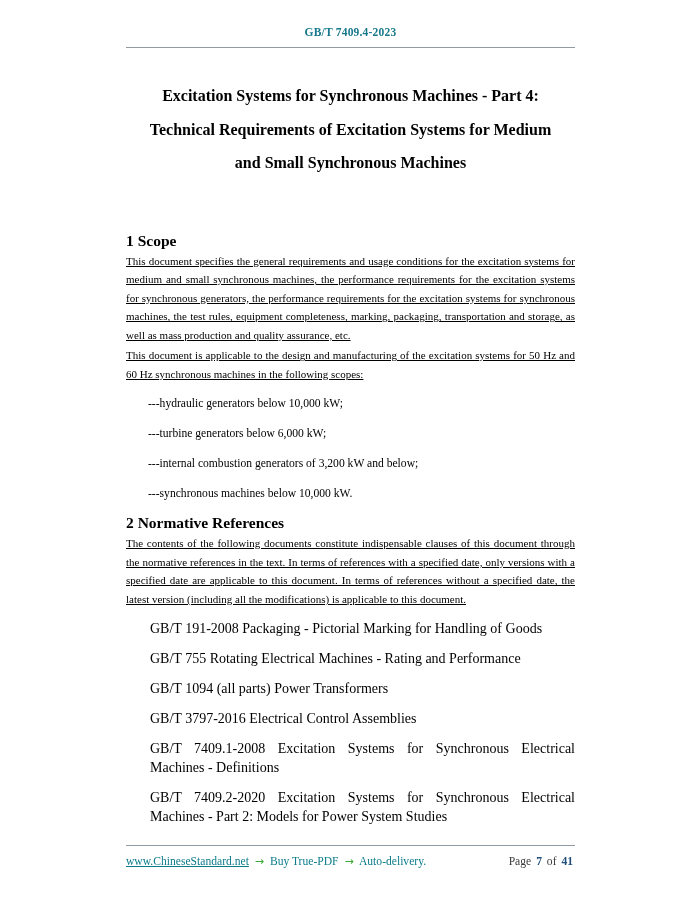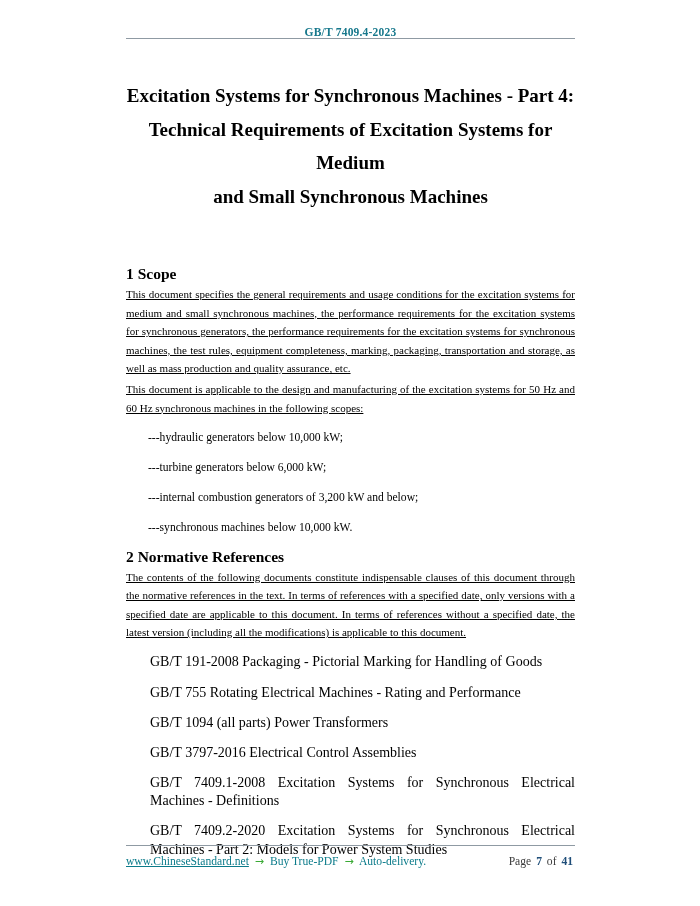--- a/index.html
+++ b/index.html
@@ -12,21 +12,21 @@
     height: 906px;
     background: #ffffff;
     overflow: hidden;
     margin: 0 auto;
   }
 
   .page-header {
     position: absolute;
     top: 0; left: 126px; right: 125px;
     padding-top: 26px;
-    padding-bottom: 0;
+    padding-bottom: 9px;
     text-align: center;
     border-bottom: 1px solid #8f9aa3;
   }
   .header-code {
     color: #17788c;
     font-weight: bold;
     font-size: 11.5px;
     letter-spacing: 0.2px;
   }
 
@@ -34,21 +34,21 @@
     position: absolute;
     top: 49px;
     left: 126px;
     width: 449px;
   }
 
   .doc-title {
     margin-top: 30px;
     text-align: center;
     font-weight: bold;
-    font-size: 19px;
+    font-size: 16px;
     line-height: 33.5px;
     color: #000000;
   }
 
   .section-heading {
     font-weight: bold;
     font-size: 15.5px;
     color: #000000;
   }
   .section-heading.first { margin-top: 52px; }

